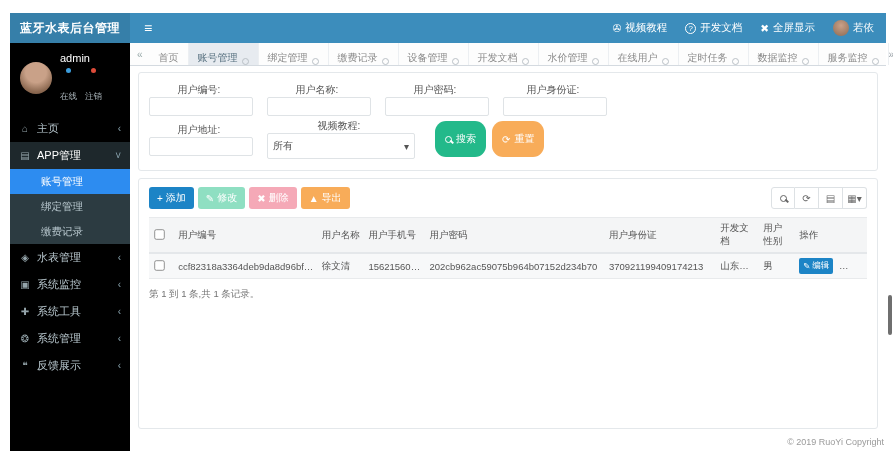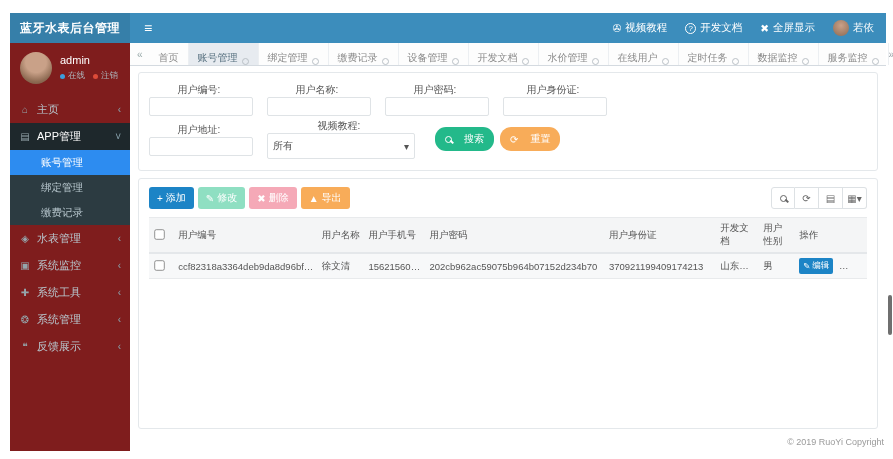--- a/index.html
+++ b/index.html
@@ -17,27 +17,27 @@
   .nav-right { margin-left:auto; display:flex; align-items:center; gap:18px;
     font-size:10.5px; padding-right:12px; }
   .nav-link { display:flex; align-items:center; gap:4px; cursor:pointer; }
   .q-circle { display:inline-flex; width:11px; height:11px; border:1px solid #fff;
     border-radius:50%; font-size:8px; align-items:center; justify-content:center; }
   .nav-avatar { width:16px; height:16px; border-radius:50%;
     background:radial-gradient(circle at 50% 35%, #caa189, #8d6a52); }
 
   
   .frame { flex:1; display:flex; min-height:0; }
-  .sidebar { width:120px; background:#7f1d1d; color:#b8c7ce; flex:0 0 120px; font-size:11px; }
+  .sidebar { width:120px; background:#000000; color:#b8c7ce; flex:0 0 120px; font-size:11px; }
   .user-panel { display:flex; gap:8px; padding:9px 10px 8px; align-items:center; }
   .avatar { width:32px; height:32px; border-radius:50%;
     background:radial-gradient(circle at 50% 32%, #c9a188 0 38%, #8d6a52 72%, #6e4f3c); }
   .u-name { color:#fff; font-size:11px; }
   .status-row { display:flex; gap:8px; margin-top:4px; font-size:8.5px; color:#aeb9bf; }
-  .st { display:flex; align-items:center; gap:3px; cursor:pointer; }
+  .st { display:flex; align-items:center; gap:18px; cursor:pointer;flex-direction:column; }
   .dot { width:5px; height:5px; border-radius:50%; display:inline-block; }
   .dot-online { background:#3c9ddc; } .dot-logout { background:#dd4b39; }
   .menu { margin-top:4px; }
   .menu-item { display:flex; align-items:center; gap:6px; height:27px; padding:0 9px;
     cursor:pointer; color:#b8c7ce; }
   .menu-item.open { color:#fff; background:#1e282c; }
   .m-icon { width:12px; font-size:10px; text-align:center; color:#95a5ab; }
   .chev { margin-left:auto; font-size:10px; color:#8aa4af; }
   .submenu { background:#2c3b41; }
   .submenu-item { display:flex; align-items:center; height:25px; padding-left:31px;
@@ -61,22 +61,22 @@
   .panel { border:1px solid #e4e8eb; border-radius:3px; background:#fff; }
   .search-panel { padding:7px 10px 8px; flex:0 0 auto; }
   .form-row { display:flex; align-items:center; margin:3px 0; font-size:10px; color:#555; }
   .fg { display:flex; align-items:center; margin-right:14px;flex-direction:column; }
   .fg label { margin-right:4px; white-space:nowrap; }
   .fg input { width:104px; height:19px; border:1px solid #dfe3e6; border-radius:2px;
     outline:none; padding:0 4px; font-size:10px; }
   .fake-select { width:148px; height:20px; border:1px solid #dfe3e6; border-radius:2px;
     display:flex; align-items:center; justify-content:space-between; padding:12px 5px;
     color:#555; cursor:pointer; background:#fff; }
-  .pill { border:none; color:#fff; font-size:10px; border-radius:11px; height:24px;
-    padding:0 10px; display:inline-flex; align-items:center; gap:12px; cursor:pointer;
+  .pill { border:none; color:#fff; font-size:10px; border-radius:11px; height:36px;
+    padding:0 10px; display:inline-flex; align-items:center; gap:4px; cursor:pointer;
     margin-left:6px;font-family:Liberation Serif, serif; }
   .pill-search { background:#23b98a; }
   .pill-reset  { background:#f8ac59; }
   .mag { width:7px; height:7px; border:1.5px solid currentColor; border-radius:50%;
     position:relative; display:inline-block; }
   .mag::after { content:''; position:absolute; width:4px; height:1.5px;
     background:currentColor; right:-3px; bottom:-1px; transform:rotate(45deg); }
 
   .table-panel { margin-top:7px; flex:1; padding:8px 10px; display:flex;
     flex-direction:column; min-height:0; }
@@ -388,20 +388,21 @@
                   </button>
                   <button class="btn-xs btn-xs-del">
                     <span>✖</span>
                     <span>删除</span>
                   </button>
                 </td>
               </tr>
             </tbody>
           </table>
 
+          <div class="pg-info">第 1 到 1 条,共 1 条记录。</div>
         </div>
       </div>
 
       <div class="footer">
         <span>© 2019 RuoYi Copyright</span>
       </div>
     </div>
   </div>
 </div>
 

